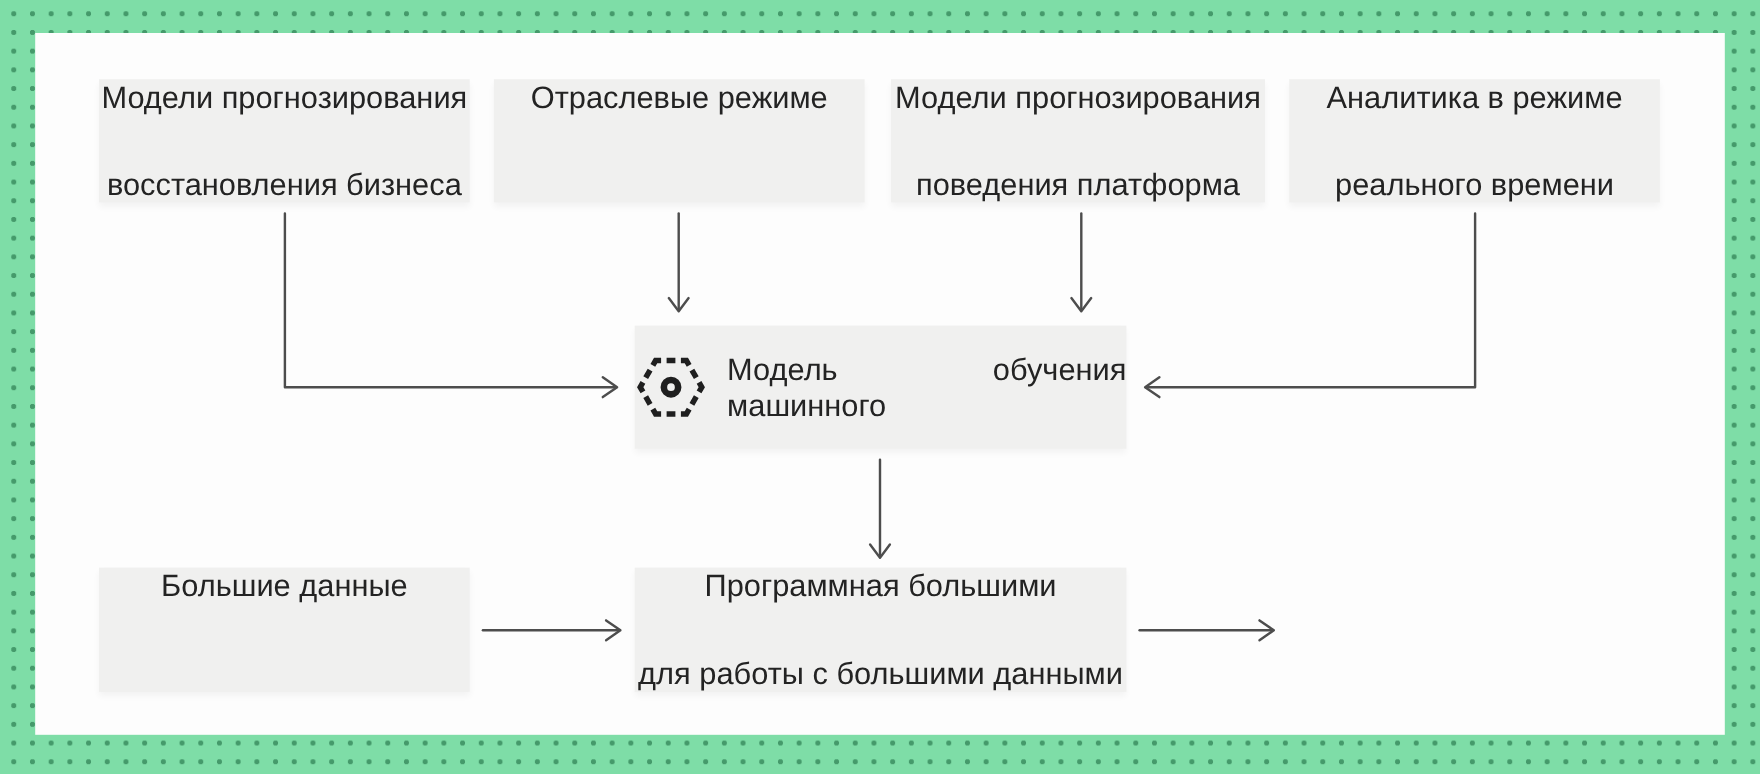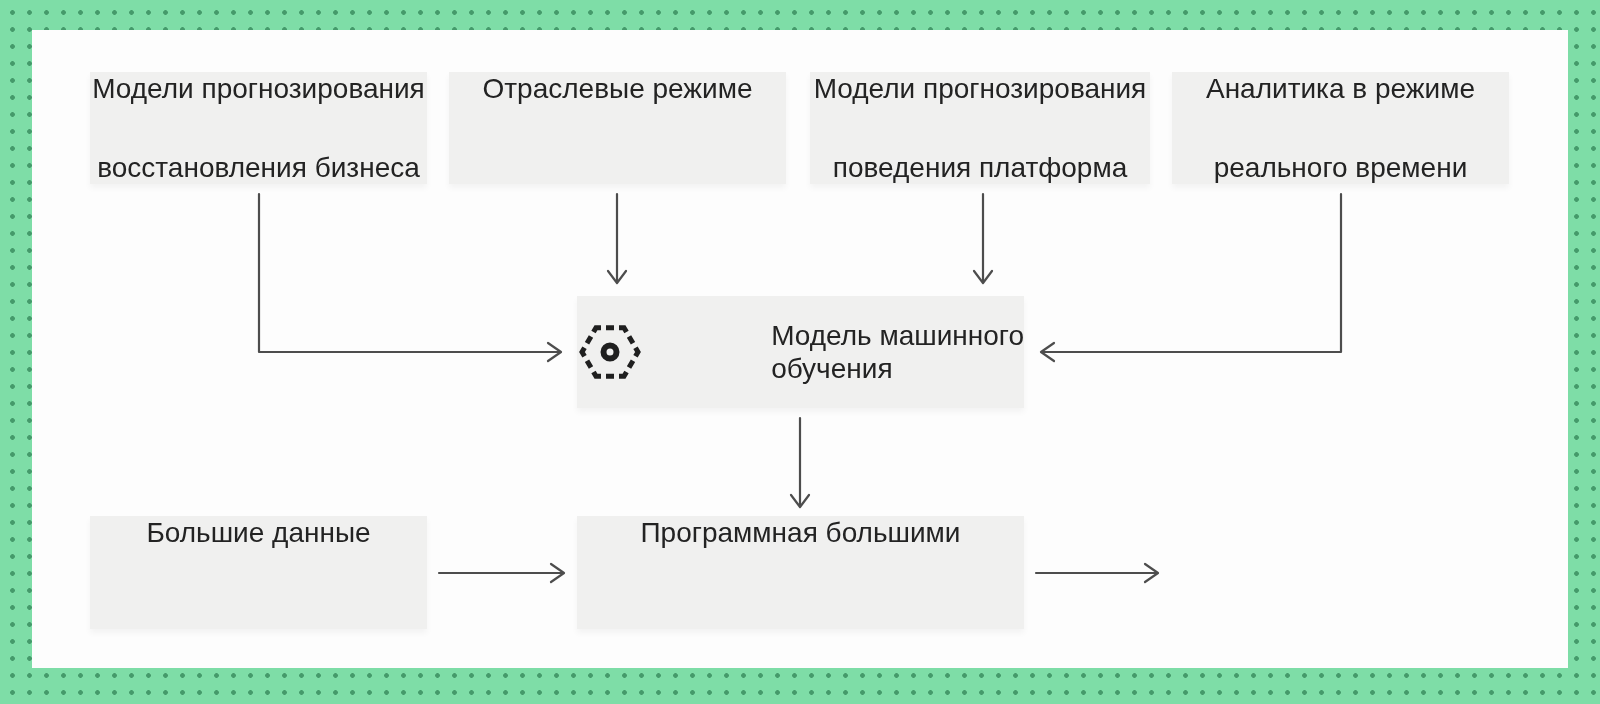--- a/index.html
+++ b/index.html
@@ -20,21 +20,21 @@
     display:flex;flex-direction:column;align-items:center;justify-content:space-between;
     color:#232323;font-size:28px;line-height:33px;text-align:center;
     box-shadow:0 4px 6px rgba(0,0,0,0.045);
   }
   .top{top:42px;}
   .bottom{top:486px;height:113px;}
   .center-box{
     left:545px;top:266px;width:447px;
     flex-direction:row;gap:18px;text-align:left;
   }
-  .center-text{display:flex;flex-direction:column;}
+  .center-text{display:flex;}
   .icon{display:flex;align-items:center;justify-content:center;}
   .arrows{position:absolute;left:0;top:0;pointer-events:none;}
   .arrows path{fill:none;stroke:#4d4d4d;stroke-width:2.2;stroke-linecap:round;stroke-linejoin:round;}
 </style>
 </head>
 <body>
 
 <div class="canvas">
 
   <div class="box top" style="left:58px;width:337px">
@@ -64,20 +64,21 @@
       <div>Модель машинного</div>
       <div>обучения</div>
     </div>
   </div>
 
   <div class="box bottom" style="left:58px;width:337px">
     <div>Большие данные</div>
   </div>
   <div class="box bottom" style="left:545px;width:447px">
     <div>Программная большими</div>
+    <div>для работы с большими данными</div>
   </div>
 
   <svg class="arrows" width="1536" height="638" viewBox="0 0 1536 638">
     <g>
       <path d="M227,164 V322 H528"></path>
         <path d="M516,313 L529,322 L516,331"></path>
     </g>
     <g>
       <path d="M585,164 V251"></path>
         <path d="M576,241 L585,253 L594,241"></path>

